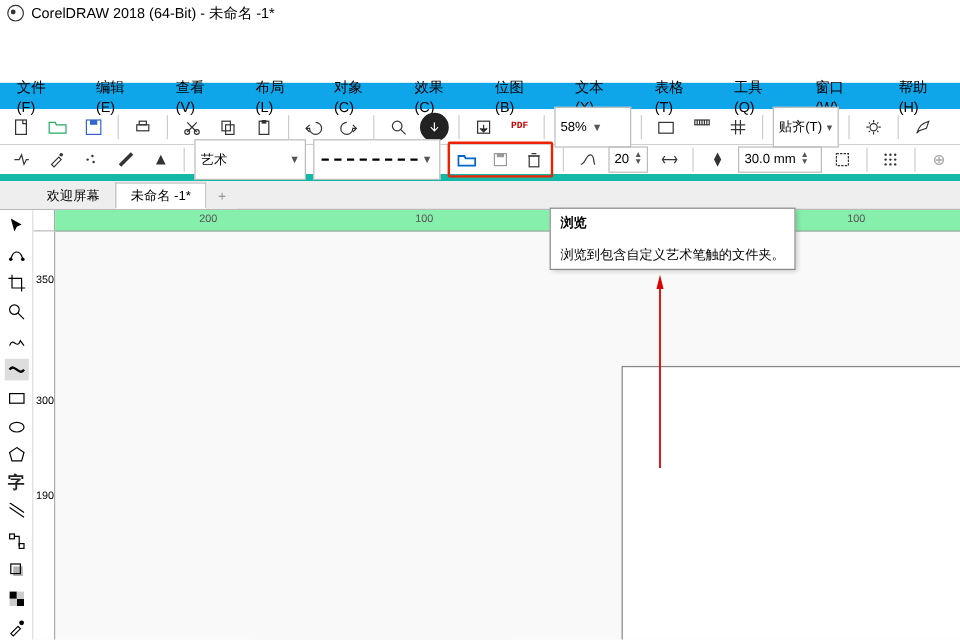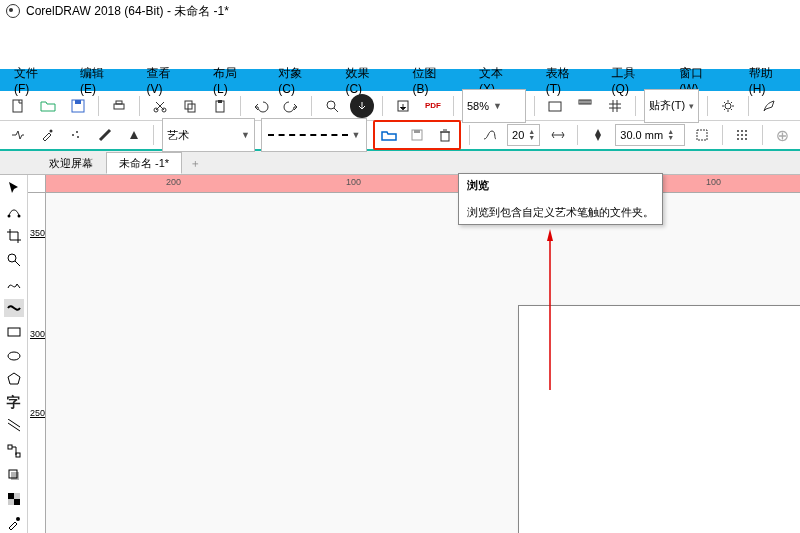--- a/index.html
+++ b/index.html
@@ -3,41 +3,41 @@
 <meta charset="utf-8">
 <style>
   * { box-sizing: border-box; margin: 0; padding: 0; }
   body { font-family: "Microsoft YaHei", sans-serif; font-size: 12px; background: #fff; width: 800px; height: 533px; overflow: hidden; user-select: none; color: #000; }
   .titlebar { height: 22px; background: #fff; display: flex; align-items: center; padding: 0 6px; gap: 6px; }
   .titlebar .logo { width: 14px; height: 14px; border-radius: 50%; border: 1px solid #333; position: relative; }
   .titlebar .logo::before { content:""; position:absolute; width:4px;height:4px;border-radius:50%;background:#333; left:2px; top:3px;}
   .menubar { height: 22px; background: #0ea5e9; display: flex; align-items: center; padding: 0 8px; gap: 18px; margin-top: 47px; }
   .menubar .mi { padding: 2px 6px; cursor: default; }
   .toolbar1 { height: 30px; background: #fff; border-bottom: 1px solid #d0d0d0; display: flex; align-items: center; padding: 0 6px; gap: 6px; }
-  .tbtn { width: 24px; height: 24px; display:flex;align-items:center;justify-content:center; color:#333; }
+  .tbtn { width: 24px; height: 24px; display:flex;align-items:center;justify-content:center; color:#333;font-family:Liberation Mono, monospace; }
   .tbtn svg { width:16px;height:16px; }
   .sep { width:1px; height:20px; background:#ccc; margin:0 2px;}
   .combo { height:22px; border:1px solid #bbb; display:flex; align-items:center; padding:16px 4px; font-size:11px; background:#fff;}
   .combo .arrow { margin-left:4px; font-size:9px; color:#555;}
-  .toolbar2 { height: 30px; background: #fff; border-bottom: 2px solid #14b8a6; display: flex; align-items: center; padding: 0 6px; gap: 6px; }
+  .toolbar2 { height: 30px; background: #fff; border-bottom: 6px solid #14b8a6; display: flex; align-items: center; padding: 0 6px; gap: 6px; }
   .redgroup { border:2px solid #e20; padding:1px 2px; display:flex; gap:4px; border-radius:2px;}
-  .tabbar { height: 24px; background:#eee; display:flex; align-items:flex-end; border-bottom:1px solid #bbb;padding-left:10px; }
+  .tabbar { height: 24px; background:#eee; display:flex; align-items:flex-end; border-bottom:1px solid #bbb; }
   .tab { height:22px; padding:0 12px; display:flex;align-items:center; gap:4px; font-size:11px; background:#eee; border:1px solid transparent;}
   .tab.active { background:#fff; border:1px solid #bbb; border-bottom:1px solid #fff; }
   .tab.home { width:24px; justify-content:center;}
   .tab.add { width:20px; justify-content:center; color:#888;}
   .main { position:relative; height: calc(533px - 22px - 22px - 30px - 30px - 24px); display:flex; }
   .toolbox { width:28px; background:#fff; border-right:1px solid #d0d0d0; display:flex; flex-direction:column; align-items:center; padding-top:4px; gap:6px;}
   .tool { width:20px;height:20px; display:flex;align-items:center;justify-content:center; color:#222;}
   .tool svg{width:16px;height:16px;}
   .canvas-area { flex:1; position:relative; background:#f9f9f9; }
-  .ruler-h { position:absolute; left:18px; right:0; top:0; height:18px; background:#fca5a5; border-bottom:1px solid #aaa; font-size:9px; color:#555;}
+  .ruler-h { position:absolute; left:18px; right:0; top:0; height:18px; background:#86efac; border-bottom:1px solid #aaa; font-size:9px; color:#555;}
   .ruler-h .tick{position:absolute; top:2px; font-size:9px;}
   .ruler-v { position:absolute; left:0; top:18px; bottom:0; width:18px; background:#fff; border-right:1px solid #aaa; font-size:9px;}
-  .ruler-v .tick{position:absolute; left:2px; transform: translateY(-50%); font-size:9px;text-decoration:underline;}
+  .ruler-v .tick{position:absolute; left:2px; transform: translateY(-50%); font-size:9px;}
   .ruler-corner{position:absolute;left:0;top:0;width:18px;height:18px;background:#fff;border-right:1px solid #aaa;border-bottom:1px solid #aaa;}
   .page { position:absolute; left:490px; top:130px; width:400px; height:400px; background:#fff; border:1px solid #888; box-shadow: 2px 2px 4px rgba(0,0,0,.15);}
   .arrow-annot { position:absolute; left:516px; top:50px; }
   .arrow-annot svg { overflow:visible;}
   .tooltip { position:absolute; left:430px; top:-2px; background:#fff; border:1px solid #888; padding:4px 8px; font-size:11px; box-shadow:2px 2px 4px rgba(0,0,0,.2); z-index:50; min-width:200px;}
   .tooltip .tt-title{font-weight:bold; margin-bottom:12px;}
   .numinput { height:22px; border:1px solid #bbb; display:flex;align-items:center; padding:0 4px; font-size:11px; gap:2px;}
   .spin { display:flex; flex-direction:column; font-size:7px; line-height:6px; color:#555; margin-left:2px;}
   .dashed-preview { width:80px; border-top: 2px dashed #000; }
 </style>
@@ -408,21 +408,21 @@
     <div class="ruler-corner"></div>
     <div class="ruler-h">
       <span class="tick" style="left:120px">200</span>
       <span class="tick" style="left:300px">100</span>
       <span class="tick" style="left:480px">0</span>
       <span class="tick" style="left:660px">100</span>
     </div>
     <div class="ruler-v">
       <span class="tick" style="top:40px">350</span>
       <span class="tick" style="top:141px">300</span>
-      <span class="tick" style="top:220px">250</span>
+      <span class="tick" style="top:220px">190</span>
     </div>
 
     <div class="page"></div>
 
     <div class="tooltip">
       <div class="tt-title">浏览</div>
       <div>浏览到包含自定义艺术笔触的文件夹。</div>
     </div>
 
     <div class="arrow-annot">

